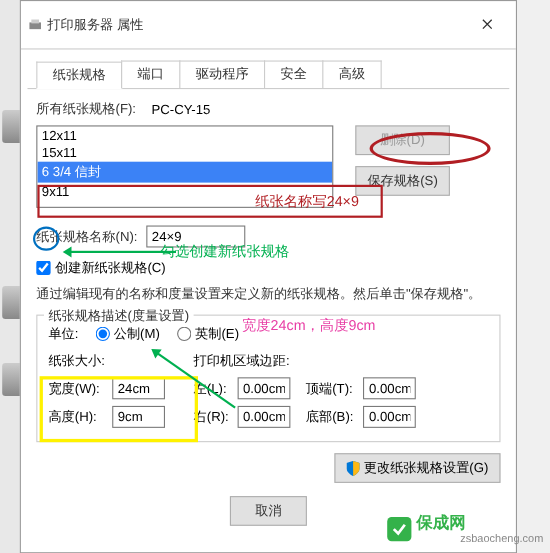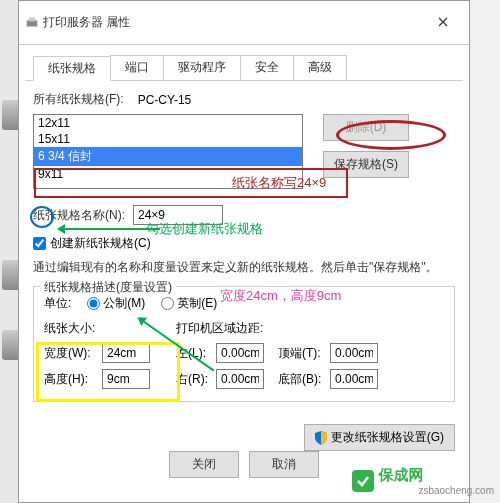--- a/index.html
+++ b/index.html
@@ -53,21 +53,21 @@
 
 .radio-row { display: flex; align-items: center; gap: 16px; margin-bottom: 8px; }
 .radio-row label { display: flex; align-items: center; gap: 3px; }
 
 .two-col { display: flex; gap: 26px; }
 .col { display: flex; flex-direction: column; gap: 6px; }
 .dim-row { display: flex; align-items: center; gap: 6px; }
 .dim-input { border: 1px solid #7a7a7a; padding: 2px 4px; width: 48px; background: #fff; }
 .dim-input.ro { background: #fff; }
 
-.footer-btn { display: flex; justify-content: flex-end; margin-top: 22px; }
+.footer-btn { display: flex; justify-content: flex-end; margin-top: 10px; }
 .shield-btn { display: flex; align-items: center; gap: 4px; border: 1px solid #adadad; background: #e1e1e1; padding: 4px 10px; }
 .shield { width: 12px; height: 14px; }
 
 .bottom-bar { position: absolute; left: 0; right: 0; bottom: 16px; display: flex; justify-content: center; gap: 10px; padding: 8px 0; }
 
 .watermark { position: absolute; right: 6px; bottom: 7px; display: flex; align-items: center; gap: 4px; }
 .wm-icon { width: 22px; height: 22px; background: #34b24a; border-radius: 4px; display: flex; align-items: center; justify-content: center; }
 .wm-icon svg { width: 14px; height: 14px; }
 .wm-text { color: #34b24a; font-size: 15px; font-weight: bold; }
 .wm-sub { color: #888; font-size: 10px; display: block; margin-left: 40px; }
@@ -184,21 +184,20 @@
         <svg class="shield" viewBox="0 0 12 14">
             <path d="M6 0 L12 2 V7 C12 11 6 14 6 14 C6 14 0 11 0 7 V2 Z" fill="#0078d7"></path>
             <path d="M6 0 L12 2 V7 C12 11 6 14 6 14 V0 Z" fill="#fdb813"></path>
           </svg>
         <span>更改纸张规格设置(G)</span>
       </div>
     </div>
   </div>
 
   <div class="bottom-bar">
-    <div class="btn" style="min-width:70px">关闭</div>
     <div class="btn" style="min-width:70px">取消</div>
   </div>
 </div>
 
 <div class="oval-red" style="left:336px; top:120px; width:110px; height:30px"></div>
 <div class="rect-red" style="left:34px; top:168px; width:314px; height:30px"></div>
 <span class="annot" style="left:232px; top:174px">纸张名称写24×9</span>
 <div class="oval-blue" style="left:30px; top:206px; width:24px; height:22px"></div>
 <div class="arrow-green" style="left:60px; top:228px; width:100px"></div>
 <span class="annot green" style="left:146px; top:220px">勾选创建新纸张规格</span>

